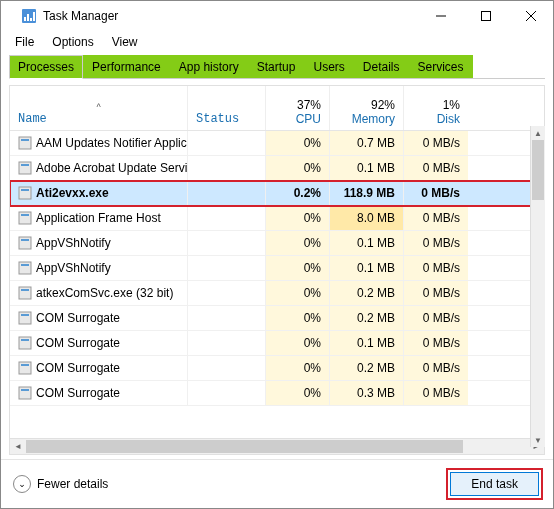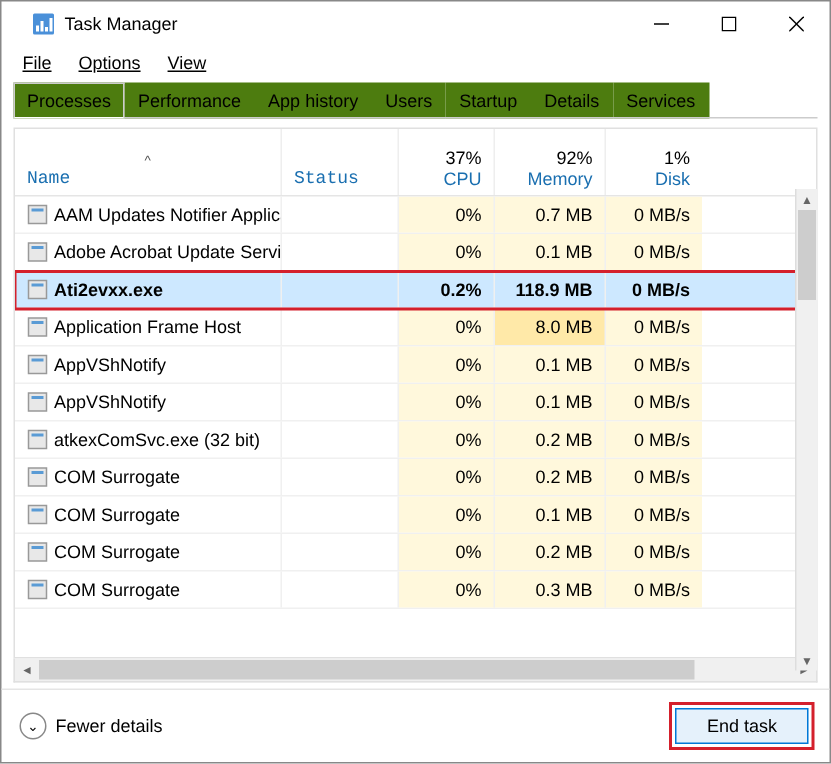--- a/index.html
+++ b/index.html
@@ -5,25 +5,25 @@
 * { margin: 0; padding: 0; box-sizing: border-box; font-family: 'Segoe UI', Tahoma, sans-serif; font-size: 12px; }
 body { background: #fff; width: 554px; height: 509px; border: 1px solid #888; overflow: hidden; display: flex; flex-direction: column; }
 
 .titlebar { display: flex; align-items: center; height: 30px; padding-left: 20px; }
 .titlebar-icon { width: 16px; height: 16px; margin-right: 6px; }
 .titlebar-title { flex: 1; font-size: 12px; }
 .titlebar-btns { display: flex; }
 .titlebar-btn { width: 45px; height: 30px; display: flex; align-items: center; justify-content: center; }
 .titlebar-btn svg { width: 10px; height: 10px; }
 
-.menubar { display: flex; padding: 2px 6px 4px; gap: 2px; text-decoration: underline; }
+.menubar { display: flex; padding: 2px 6px 4px; gap: 2px; }
 .menu-item { padding: 2px 8px; font-size: 12px; }
 
 .tabbar { display: flex; padding: 0 8px; }
-.tab { padding: 4px 8px; border: 1px solid transparent; font-size: 12px; background: #4d7c0f; }
+.tab { padding: 4px 8px; border: 1px solid transparent; font-size: 12px; background: #84cc16; }
 .tab.active { border: 1px solid #ccc; border-bottom: 1px solid #fff; position: relative; z-index: 2; }
 .tab-underline { height: 1px; background: #ccc; margin: 0 8px -1px 8px; position: relative; top: -1px; z-index: 1; }
 
 .table-container { flex: 1; margin: 6px 8px 0 8px; border: 1px solid #e0e0e0; overflow: hidden; display: flex; flex-direction: column; }
 .thead { display: flex; border-bottom: 1px solid #e5e5e5; background: #fff; }
 .th { padding: 6px 8px 4px; border-right: 1px solid #eee; display: flex; flex-direction: column; justify-content: flex-end; height: 44px; }
 .th-name { width: 178px; }
 .th-status { width: 78px; }
 .th-cpu { width: 64px; text-align: right; }
 .th-mem { width: 74px; text-align: right; }
@@ -100,22 +100,22 @@
 <div class="menubar">
   <div class="menu-item">File</div>
   <div class="menu-item">Options</div>
   <div class="menu-item">View</div>
 </div>
 
 <div class="tabbar">
   <div class="tab active">Processes</div>
   <div class="tab">Performance</div>
   <div class="tab">App history</div>
+  <div class="tab">Startup</div>
   <div class="tab">Users</div>
-  <div class="tab">Startup</div>
   <div class="tab">Details</div>
   <div class="tab">Services</div>
 </div>
 <div class="tab-underline"></div>
 
 <div class="table-container">
   <div class="thead">
     <div class="th th-name">
       <div class="sort-ind">^</div>
       <div class="th-label">Name</div>

